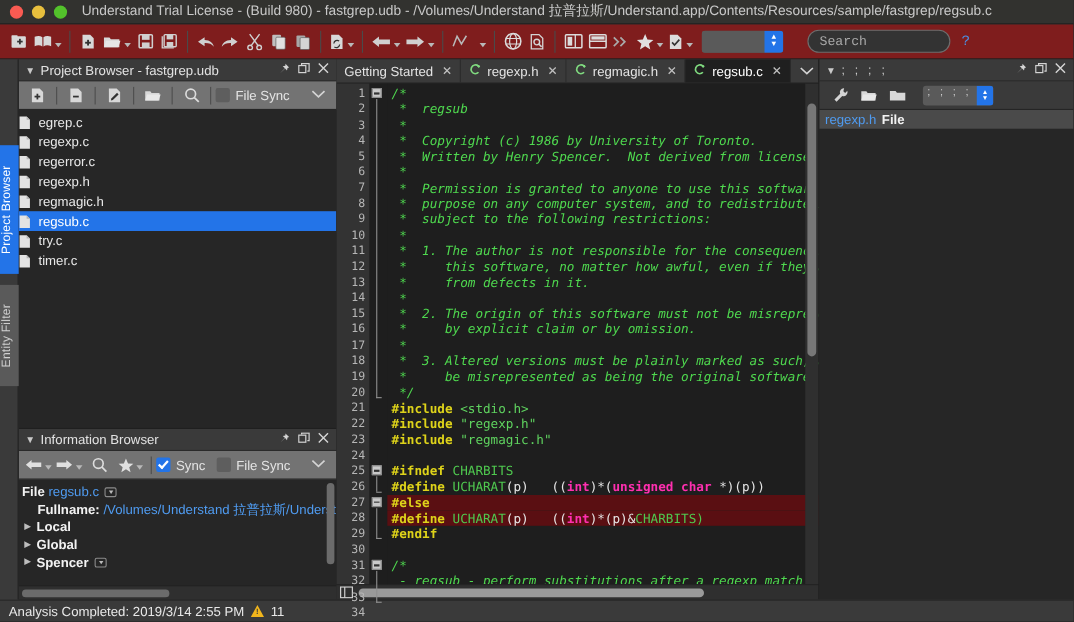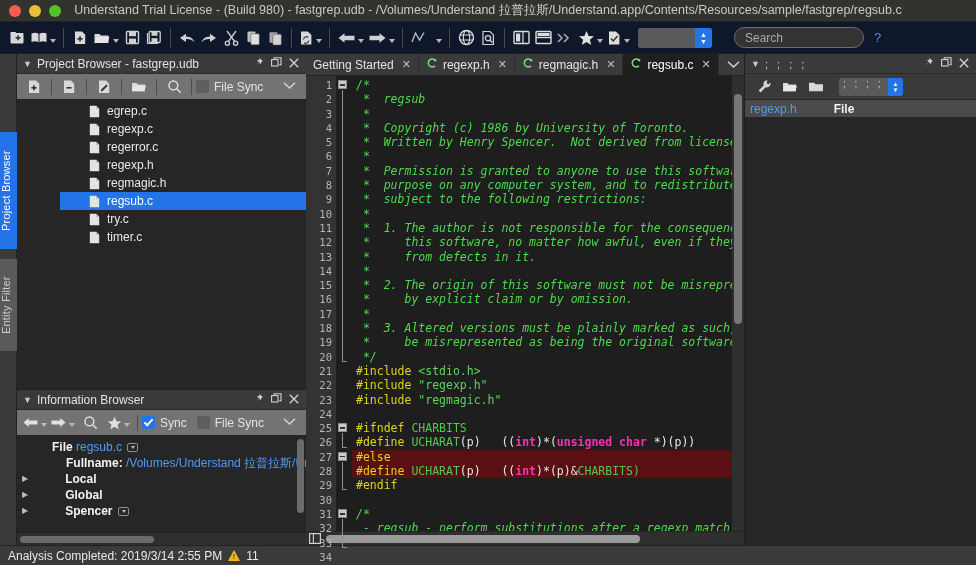--- a/index.html
+++ b/index.html
@@ -24,23 +24,23 @@
   .l-close { background: #fa5b52; }
   .l-min { background: #e7bf3d; }
   .l-max { background: #53c22b; }
   .title-text {
     position: absolute; left: 0; right: 0; text-align: center;
     font-size: 12.5px; color: #c8c8c8; pointer-events: none;
   }
 
   
   .toolbar {
-    height: 32px; flex: 0 0 32px; background: #0f172a;
+    height: 32px; flex: 0 0 32px; background: #7f1d1d;
     display: flex; align-items: center; border-bottom: 1px solid #1e1e1e;
-    padding: 0 6px; gap: 0;
+    padding: 0 6px; gap: 0; font-family: Liberation Mono, monospace;
   }
   .tb-btn {
     display: flex; align-items: center; justify-content: center;
     height: 24px; min-width: 22px; padding: 0 2px; cursor: default;
   }
   .tb-btn svg { display: block; }
   .caret { width: 0; height: 0; border-left: 3px solid transparent; border-right: 3px solid transparent;
            border-top: 4px solid #b9b9b9; margin-left: 2px; margin-top: 6px; }
   .sep { width: 1px; height: 20px; background: #4a4a4a; margin: 0 5px; }
   .stepper {
@@ -99,29 +99,29 @@
   .chk.on { background: #2374e8; position: relative; }
   .chk.on::after {
     content: ""; position: absolute; left: 4px; top: 1px; width: 3px; height: 7px;
     border: solid #fff; border-width: 0 2px 2px 0; transform: rotate(42deg);
   }
   .tool-label { font-size: 12px; color: #e4e4e4; }
   .tool-spacer { flex: 1; }
 
   
   .filelist { flex: 1 1 auto; background: #262626; overflow: hidden; padding-top: 2px; }
-  .filerow { height: 18px; display: flex; align-items: center; padding-left: 29px; font-size: 12px; color: #e8e8e8; margin-left: 43px; }
+  .filerow { height: 18px; display: flex; align-items: center; font-size: 12px; color: #e8e8e8; }
   .filerow.sel { background: #2374e8; color: #fff; }
   .ficon { margin-right: 7px; display: flex; }
 
   
   .infopanel { flex: 0 0 156px; display: flex; flex-direction: column; border-top: 1px solid #1f1f1f; }
   .infobody { flex: 1 1 auto; background: #262626; position: relative; overflow: hidden; padding: 3px 0 0 3px; }
   .inforow { font-size: 12px; line-height: 16px; white-space: nowrap; display: flex; align-items: center; }
-  .b { font-weight: bold; color: #f2f2f2; margin-left: 32px; }
+  .b { font-weight: bold; color: #f2f2f2; }
   .blue { color: #4f9bf0; }
   .tri { color: #bdbdbd; font-size: 8px; margin-right: 5px; margin-left: 2px; }
   .minibox {
     display: inline-block; width: 11px; height: 9px; border: 1px solid #8c8c8c; border-radius: 2px;
     margin-left: 5px; position: relative; vertical-align: middle;
   }
   .minibox::after {
     content:""; position:absolute; left:3px; top:2px; width:0;height:0;
     border-left:2.5px solid transparent;border-right:2.5px solid transparent;border-top:3px solid #bdbdbd;
   }
@@ -155,21 +155,21 @@
   }
   .foldcol { width: 16px; flex: 0 0 16px; background: #1e1e1e; padding-top: 2px; position: relative; }
   .codearea {
     flex: 1 1 auto; overflow: hidden; padding-top: 2px; position: relative;
     font-family: "DejaVu Sans Mono", monospace; font-size: 11.5px; line-height: 14.3px;
     white-space: pre; background: #1e1e1e;
   }
   .cline { height: 14.3px; padding-left: 4px; }
   .cline.hl { background: #5a0f12; }
   .cmt { color: #4fd94f; font-style: italic; }
-  .pre { color: #ded31a; font-weight: normal; }
+  .pre { color: #ded31a; font-weight: bold; }
   .inc { color: #5fd35f; }
   .str { color: #5fd35f; }
   .mac { color: #4fc94f; }
   .kw  { color: #ff2fb0; font-weight: bold; }
   .pln { color: #e6e6e6; }
 
   .fold-box {
     position: absolute; left: 2px; width: 9px; height: 9px; background: #c9c9c9;
     border: 1px solid #8a8a8a;
   }

